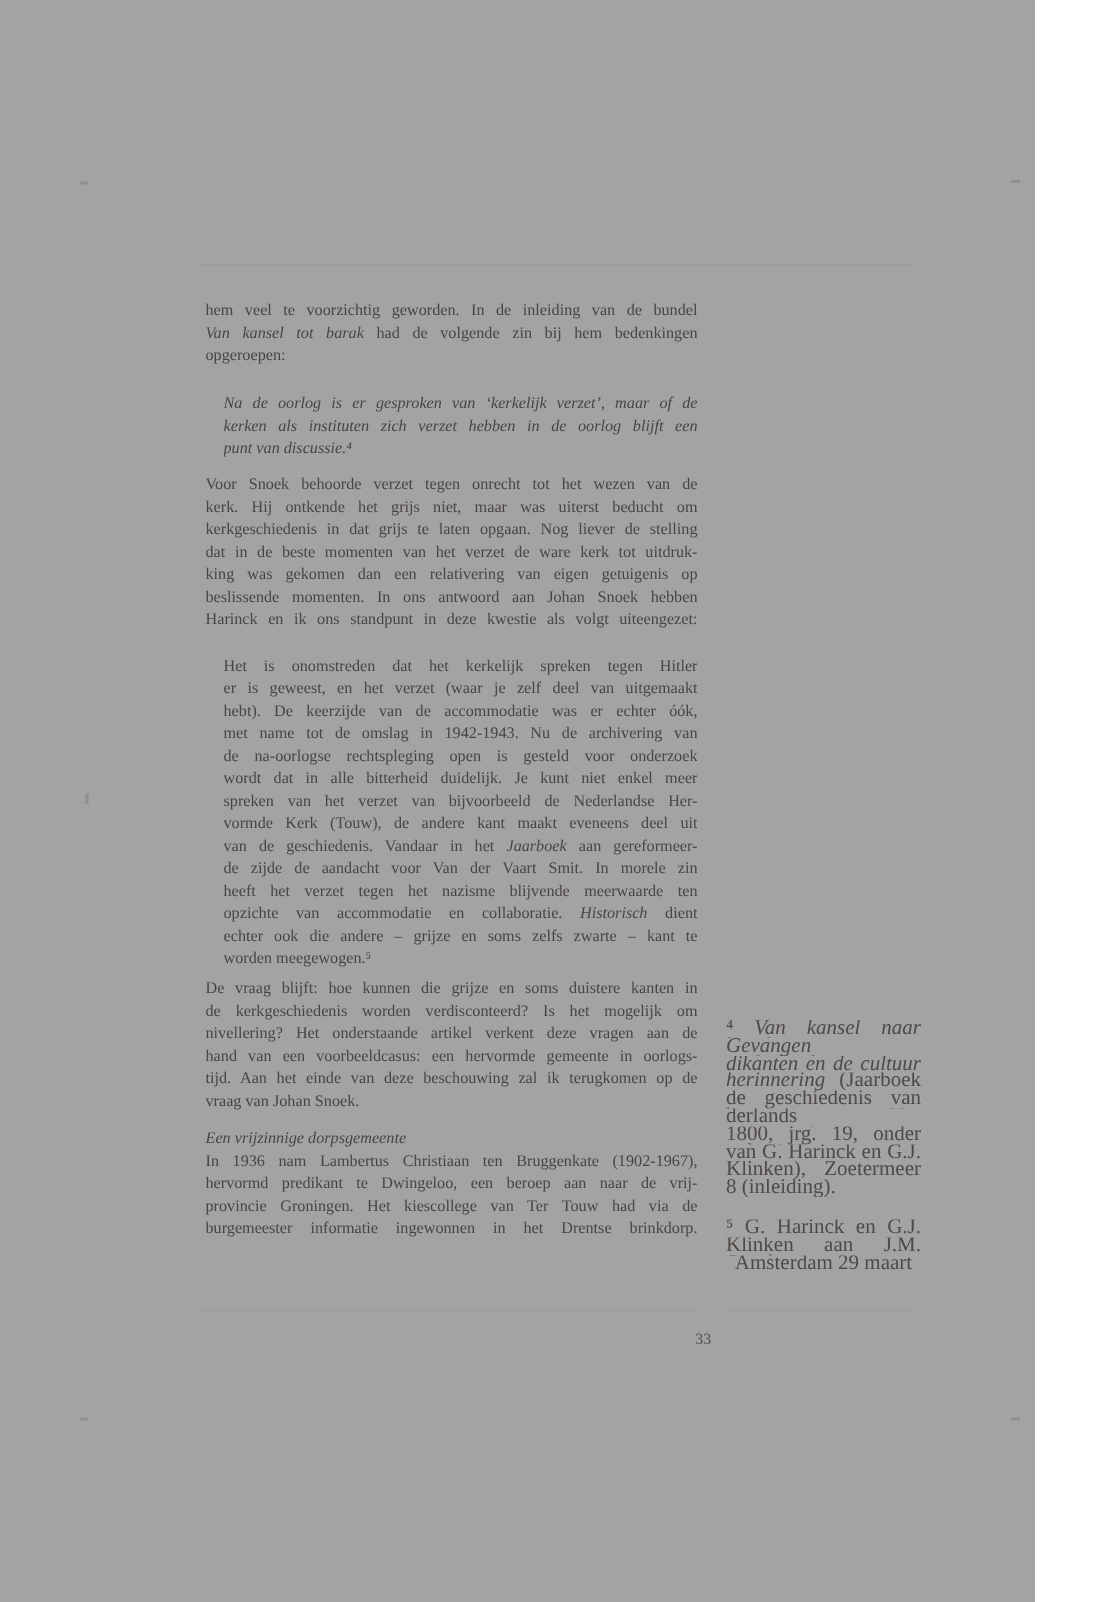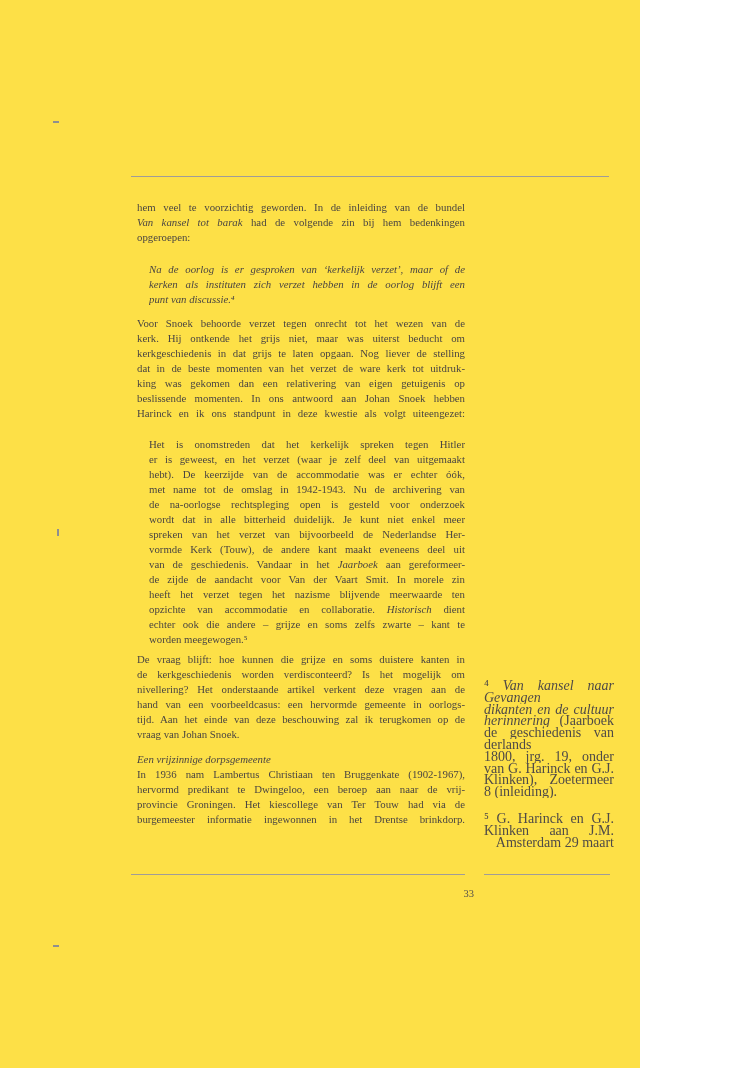--- a/index.html
+++ b/index.html
@@ -2,23 +2,23 @@
 <html><head>
 <meta charset="utf-8">
 <style>
   html, body {
     margin: 0;
     padding: 0;
     background: #ffffff;
   }
   .page {
     position: relative;
-    width: 640px;
+    width: 690px;
     height: 1068px;
-    background: #fde047;
+    background: #a3a3a3;
     font-family: "Liberation Serif", "DejaVu Serif", serif;
     color: #4a4542;
     overflow: hidden;
   }
 
   
   .rule {
     position: absolute;
     height: 1.4px;
     background: #a09c98;
@@ -61,21 +61,21 @@
   .line {
     height: 15px;
     line-height: 15px;
     overflow: hidden;
     text-align: justify;
     text-align-last: justify;
     text-justify: inter-word;
     white-space: normal;
   }
   .line.last {
-    text-align: right;
+    text-align: center;
     text-align-last: left;
   }
 
   
   .fn-col {
     position: absolute;
     left: 484px;
     top: 680px;
     width: 130px;
     font-size: 14px;

